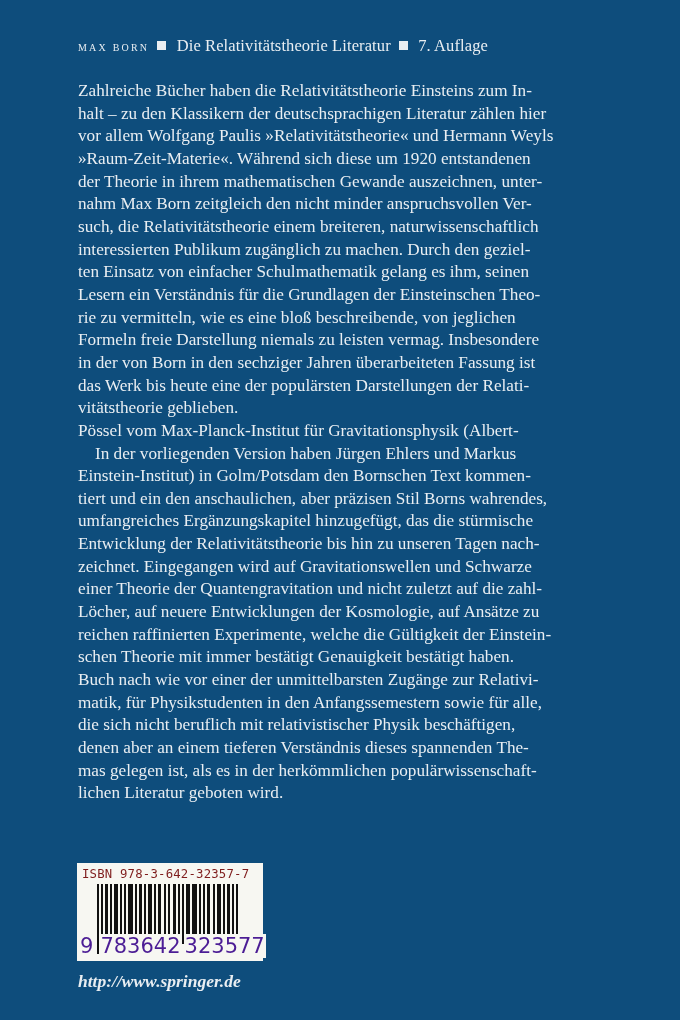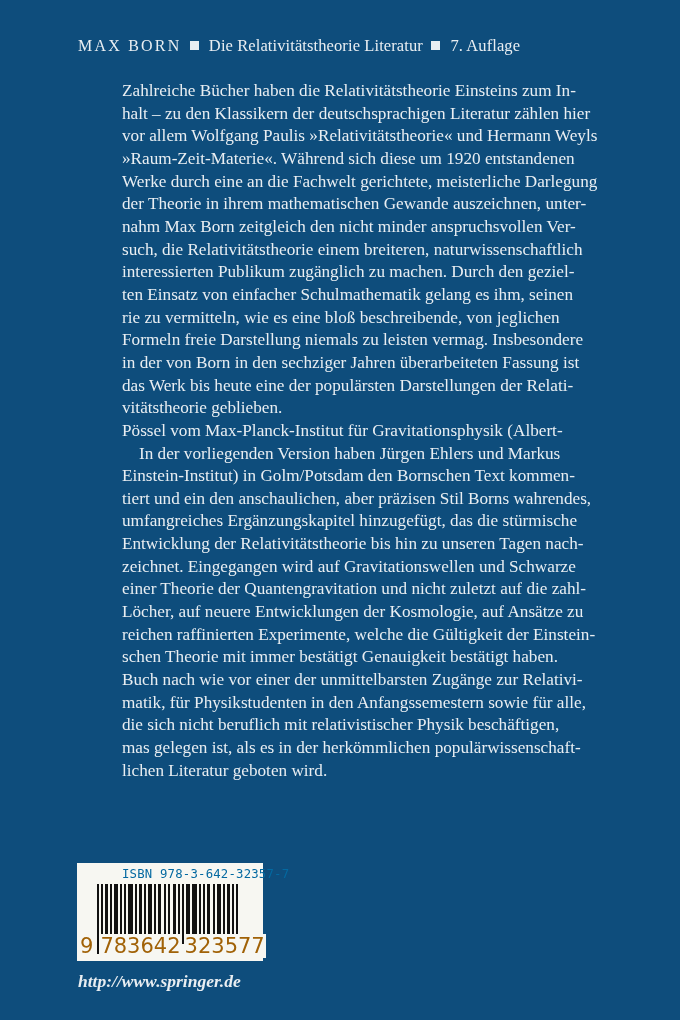--- a/index.html
+++ b/index.html
@@ -17,21 +17,21 @@
   }
   .header {
     position: absolute;
     left: 78px;
     top: 36px;
     font-size: 16.5px;
     white-space: nowrap;
     letter-spacing: 0.1px;
   }
   .header .author {
-    font-size: 16px;
+    font-size: 10px;
     letter-spacing: 2.2px;
   }
   .header .sq {
     display: inline-block;
     width: 9px;
     height: 9px;
     background: #e9eef2;
     margin: 0 6px 0 4px;
     vertical-align: 1px;
   }
@@ -39,58 +39,56 @@
     position: absolute;
     left: 78px;
     top: 80px;
     width: 500px;
     font-size: 17.2px;
     line-height: 22.65px;
   }
   .line {
     display: block;
     white-space: nowrap;
-    margin-left: 44px;
   }
   .line.indent {
     padding-left: 17px;
   }
   .barcode-box {
     position: absolute;
     left: 77px;
     top: 863px;
     width: 186px;
     height: 98px;
     background: #f7f7f2;
   }
   .isbn-text {
     position: absolute;
     left: 5px;
     top: 4px;
     font-family: "DejaVu Sans Mono", "Liberation Mono", monospace;
     font-size: 12.3px;
-    color: #0369a1;
+    color: #7f1d1d;
     white-space: nowrap;
     letter-spacing: 0.2px;
-    margin-left: 40px;
   }
   .bars {
     position: absolute;
     left: 8px;
     top: 21px;
     height: 70px;
     width: 172px;
   }
   .digits {
     position: absolute;
     left: 3px;
     top: 71px;
     font-family: "DejaVu Sans", "Liberation Sans", sans-serif;
     font-size: 21px;
-    color: #a16207;
+    color: #4c1d95;
     white-space: nowrap;
     line-height: 24px;
   }
   .digits span {
     background: #f7f7f2;
   }
   .digits .first { margin-right: 6px; }
   .digits .group1 { margin-right: 2px; padding: 0 1px; }
   .digits .group2 { padding: 0 1px; }
   .url {
@@ -113,26 +111,26 @@
   <span class="sq"></span>
   <span>7. Auflage</span>
 </div>
 
 <div class="body-text">
   <div>
     <span class="line">Zahlreiche Bücher haben die Relativitätstheorie Einsteins zum In-</span>
     <span class="line">halt – zu den Klassikern der deutschsprachigen Literatur zählen hier</span>
     <span class="line">vor allem Wolfgang Paulis »Relativitätstheorie« und Hermann Weyls</span>
     <span class="line">»Raum-Zeit-Materie«. Während sich diese um 1920 entstandenen</span>
-    <span class="line">Werke durch eine an die Fachwelt gerichtete, meisterliche Darlegung</span>
     <span class="line">der Theorie in ihrem mathematischen Gewande auszeichnen, unter-</span>
     <span class="line">nahm Max Born zeitgleich den nicht minder anspruchsvollen Ver-</span>
     <span class="line">such, die Relativitätstheorie einem breiteren, naturwissenschaftlich</span>
     <span class="line">interessierten Publikum zugänglich zu machen. Durch den geziel-</span>
     <span class="line">ten Einsatz von einfacher Schulmathematik gelang es ihm, seinen</span>
+    <span class="line">Lesern ein Verständnis für die Grundlagen der Einsteinschen Theo-</span>
     <span class="line">rie zu vermitteln, wie es eine bloß beschreibende, von jeglichen</span>
     <span class="line">Formeln freie Darstellung niemals zu leisten vermag. Insbesondere</span>
     <span class="line">in der von Born in den sechziger Jahren überarbeiteten Fassung ist</span>
     <span class="line">das Werk bis heute eine der populärsten Darstellungen der Relati-</span>
     <span class="line">vitätstheorie geblieben.</span>
   </div>
   <div>
     <span class="line">Pössel vom Max-Planck-Institut für Gravitationsphysik (Albert-</span>
     <span class="line indent">In der vorliegenden Version haben Jürgen Ehlers und Markus</span>
     <span class="line">Einstein-Institut) in Golm/Potsdam den Bornschen Text kommen-</span>
@@ -142,20 +140,21 @@
     <span class="line">zeichnet. Eingegangen wird auf Gravitationswellen und Schwarze</span>
     <span class="line">einer Theorie der Quantengravitation und nicht zuletzt auf die zahl-</span>
     <span class="line">Löcher, auf neuere Entwicklungen der Kosmologie, auf Ansätze zu</span>
     <span class="line">reichen raffinierten Experimente, welche die Gültigkeit der Einstein-</span>
     <span class="line">schen Theorie mit immer bestätigt Genauigkeit bestätigt haben.</span>
   </div>
   <div>
     <span class="line">Buch nach wie vor einer der unmittelbarsten Zugänge zur Relativi-</span>
     <span class="line">matik, für Physikstudenten in den Anfangssemestern sowie für alle,</span>
     <span class="line">die sich nicht beruflich mit relativistischer Physik beschäftigen,</span>
+    <span class="line">denen aber an einem tieferen Verständnis dieses spannenden The-</span>
     <span class="line">mas gelegen ist, als es in der herkömmlichen populärwissenschaft-</span>
     <span class="line">lichen Literatur geboten wird.</span>
   </div>
 </div>
 
 <div class="barcode-box">
   <div class="isbn-text">ISBN 978-3-642-32357-7</div>
   <svg class="bars" viewBox="0 0 172 70" preserveAspectRatio="none">
     <g fill="#111">
 

